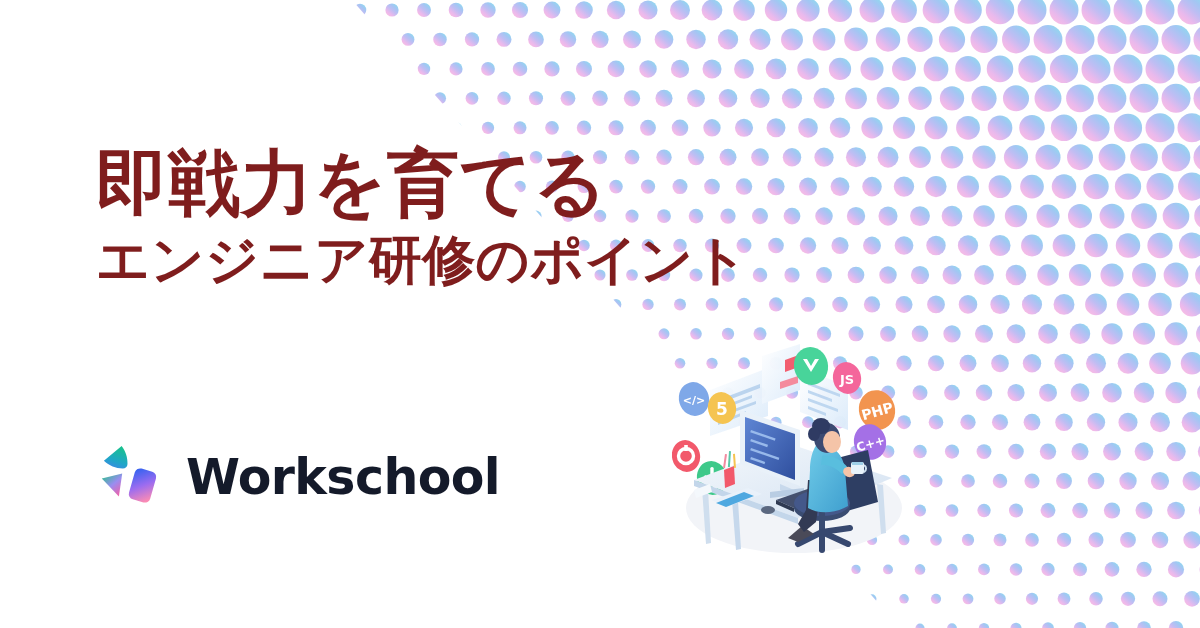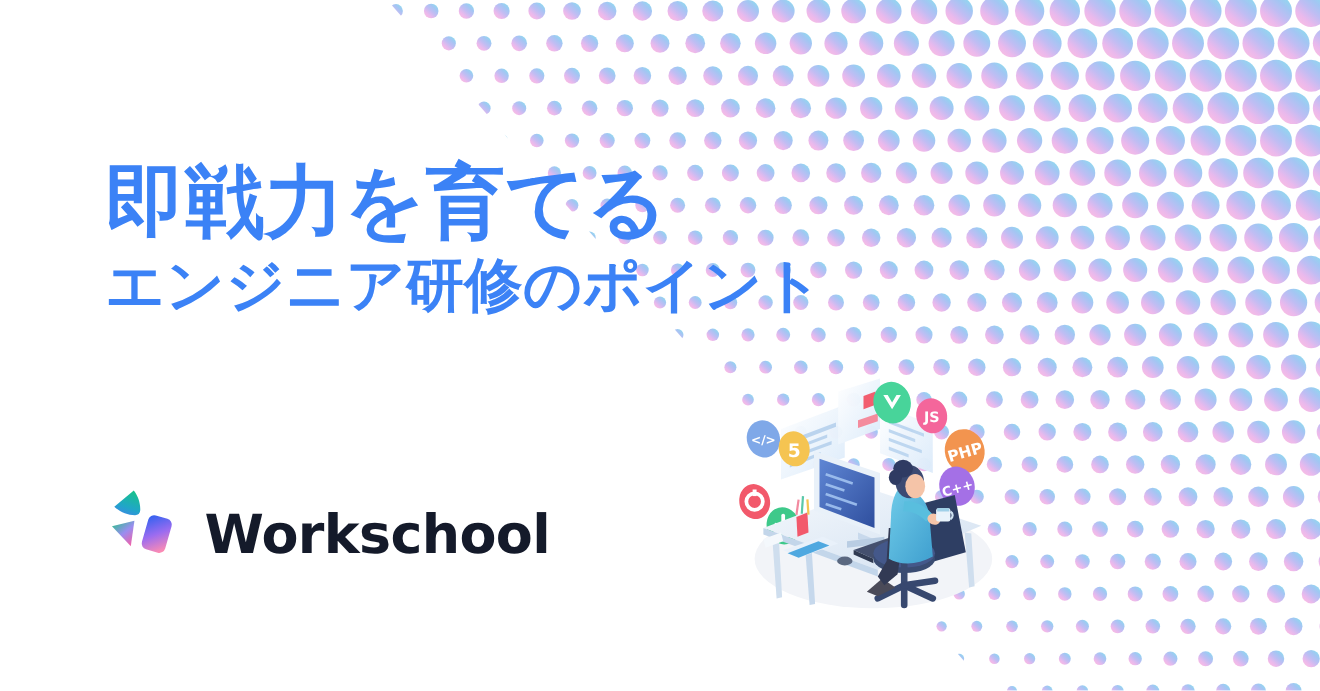--- a/index.html
+++ b/index.html
@@ -9,29 +9,29 @@
     font-family:"Liberation Sans","DejaVu Sans",sans-serif;
   }
   #banner{position:relative;width:1200px;height:628px;background:#fff;overflow:hidden;}
 
   
   #dots{position:absolute;inset:0;width:1200px;height:628px;}
 
   
   .headline{
     position:absolute;left:96px;top:140px;width:980px;
-    color:#3b82f6;font-weight:700;letter-spacing:.02em;line-height:1.22;
+    color:#7f1d1d;font-weight:700;letter-spacing:.02em;line-height:1.22;
     font-family:"DejaVu Sans","Liberation Sans",sans-serif;
     -webkit-font-smoothing:antialiased;
   }
   .headline .line{display:block;font-size:72px;white-space:nowrap;}
   .headline .line.l2{font-size:53px;}
 
   
-  #logo{position:absolute;left:96px;top:443px;display:flex;align-items:flex-end;gap:22px;}
+  #logo{position:absolute;left:96px;top:443px;display:flex;align-items:center;gap:22px;}
   #logo .mark{width:68px;height:68px;display:block;}
   #logo .wordmark{
     font-size:49px;font-weight:700;color:#141a2a;letter-spacing:-.012em;
     font-family:"DejaVu Sans","Liberation Sans",sans-serif;line-height:1;
   }
 
   
   #illustration{position:absolute;left:672px;top:338px;width:250px;height:226px;}
 </style>
 </head>

